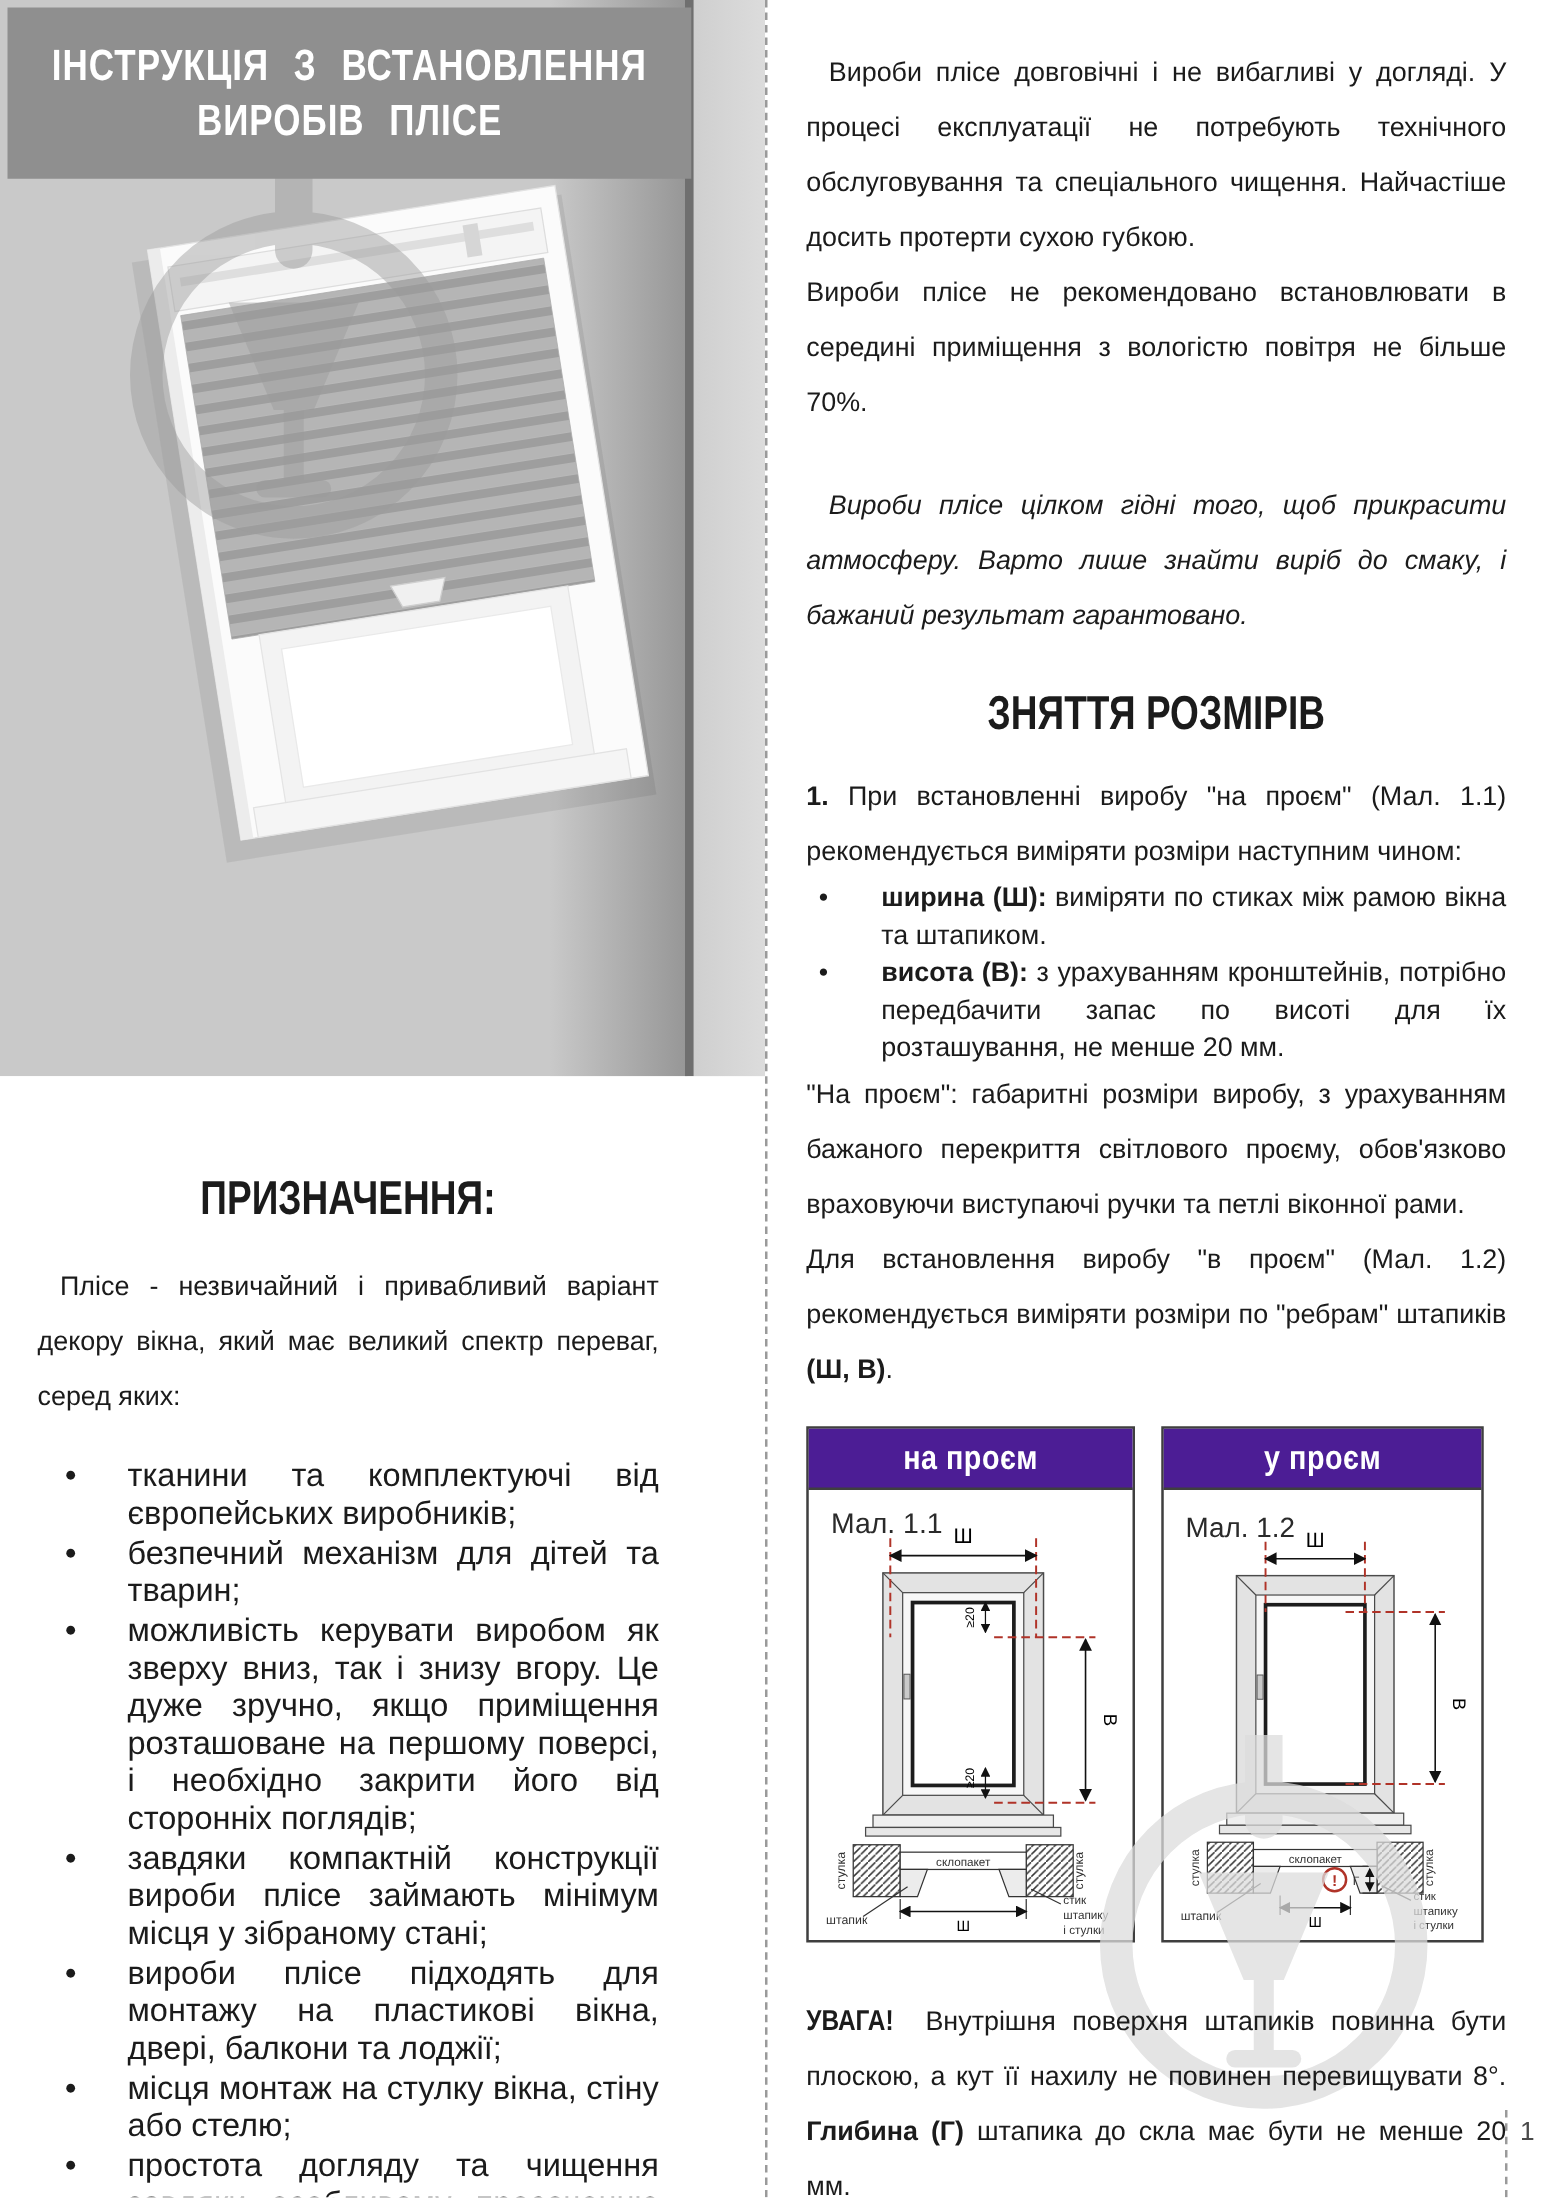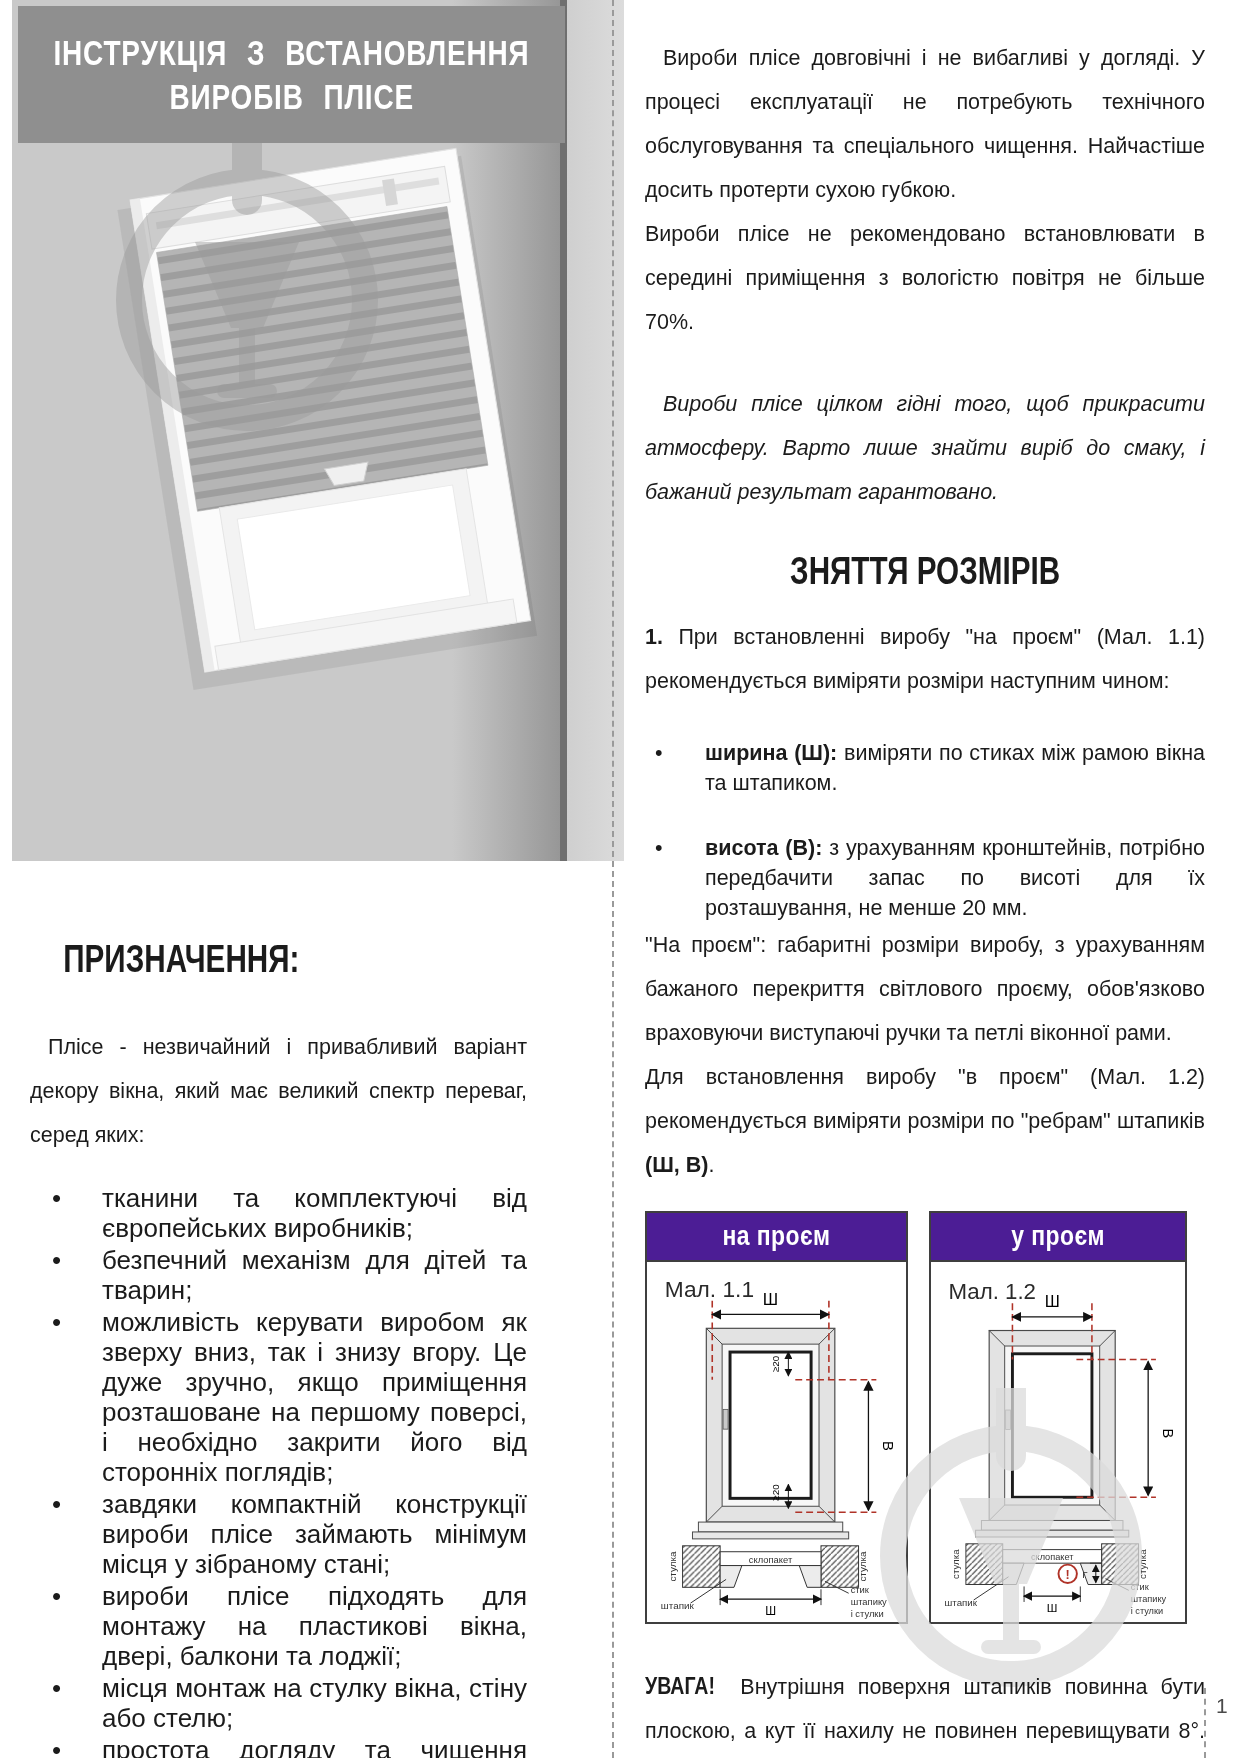--- a/index.html
+++ b/index.html
@@ -1,54 +1,54 @@
 <!DOCTYPE html>
 <html><head>
 <meta charset="utf-8">
 <style>
   html,body{margin:0;padding:0;background:#ffffff;}
   .page{position:relative;width:1245px;height:1758px;background:#fff;overflow:hidden;
         font-family:"Liberation Sans",sans-serif;color:#1b1b1b;}
 
   
-  .photo-region{position:absolute;left:12px;top:0;width:612px;height:861px;}
+  .photo-region{position:absolute;left:0;top:0;width:612px;height:861px;}
   .photo-region svg{display:block;}
   .left-header{position:absolute;left:6px;top:6px;width:547px;height:137px;background:#8f8f8f;
     display:flex;flex-direction:column;justify-content:center;align-items:center;}
   .left-header .ln{color:#fff;font-weight:700;font-size:35px;line-height:44px;
     letter-spacing:1px;word-spacing:14px;transform:scaleX(.8);white-space:nowrap;}
 
   
   .divider{position:absolute;left:612px;top:0;width:0;height:1758px;border-left:2px dashed #9a9a9a;}
   .corner-dash{position:absolute;left:1204px;top:1688px;width:0;height:70px;border-left:2px dashed:#9a9a9a;border-left:2px dashed #9a9a9a;}
   .page-num{position:absolute;left:1216px;top:1694px;font-size:21px;color:#4a4a4a;}
 
   
   .hd{display:inline-block;font-weight:700;font-size:38px;transform:scaleX(.78);white-space:nowrap;}
   .body-p{font-size:21.5px;line-height:44px;text-align:justify;margin:0;}
   .indent{text-indent:18px;}
   .b{font-weight:700;}
   .it{font-style:italic;}
 
   
   .left-content{position:absolute;left:30px;top:938px;width:497px;}
-  .h-wrap{margin:0 0 44px 0;}
+  .h-wrap{text-align:center;margin:0 0 26px 0;}
   ul.dots{list-style:none;margin:26px 0 0 0;padding:0;}
   ul.dots li{position:relative;padding-left:72px;font-size:26px;line-height:30px;
     text-align:justify;margin-bottom:2px;}
   ul.dots li::before{content:"\2022";position:absolute;left:22px;top:0;}
 
   
   .right-col{position:absolute;left:645px;top:36px;width:560px;z-index:2;}
   .title-wrap{text-align:center;margin-bottom:36px;}
   .hd2{display:block;font-weight:700;font-size:40px;line-height:48px;transform:scaleX(.8);white-space:nowrap;}
   .h-sizes{text-align:center;margin:36px 0 22px 0;}
   .p-gap{margin-top:38px;}
   ul.meas{list-style:none;margin:0;padding:0;}
-  ul.meas li{position:relative;padding-left:60px;font-size:21.5px;line-height:30px;text-align:justify;margin-top:35px;}
+  ul.meas li{position:relative;padding-left:60px;font-size:21.5px;line-height:30px;text-align:justify;}
   ul.meas li::before{content:"\2022";position:absolute;left:10px;top:0;}
 
   .figs{display:flex;gap:21px;margin-top:24px;}
   .figbox{border:2px solid #3f3f3f;background:#fff;}
   .figbox.f1{width:259px;}
   .figbox.f2{width:254px;}
   .fighead{height:47px;background:#4c1d95;display:flex;align-items:center;justify-content:center;border-bottom:2px solid #3f3f3f;}
   .fighead span{color:#fff;font-weight:700;font-size:27px;transform:scaleX(.85);letter-spacing:.5px;}
   svg.fig{display:block;width:100%;height:360px;}
 

